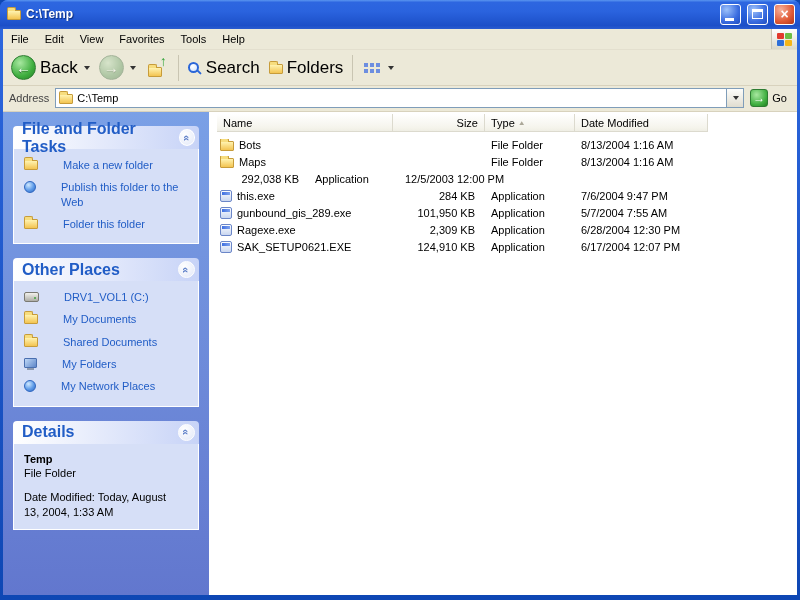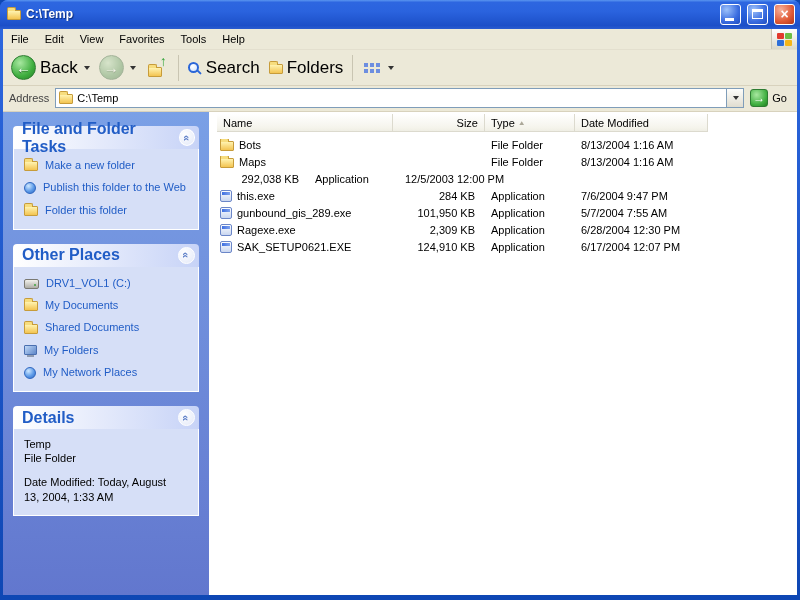--- a/index.html
+++ b/index.html
@@ -67,24 +67,24 @@
   .content{flex:1;display:flex;min-height:0;background:#fff}
   .sidebar{width:206px;flex:none;background:linear-gradient(180deg,#7AA0E6 0%,#6277CE 100%);padding:14px 10px;overflow:hidden}
   .panel{margin-bottom:14px}
   .panel-h{height:23px;display:flex;align-items:center;justify-content:space-between;padding:0 4px 0 9px;
     background:linear-gradient(90deg,#FFFFFF,#C7D3F7);border-radius:4px 4px 0 0;cursor:pointer}
   .panel-title{font-weight:bold;color:#215DC6;font-size:16px}
   .chev{width:17px;height:17px;border-radius:50%;background:radial-gradient(circle at 35% 30%,#fff,#E2E8F8);
     border:1px solid #fff;display:flex;align-items:center;justify-content:center;cursor:pointer}
   .chev span{display:inline-block;transform:rotate(90deg);font-weight:bold;color:#5D7FC8;font-size:11px}
   .panel-b{background:#D6DFF7;border:1px solid #FFFFFF;border-top:none;padding:9px 6px 10px 10px}
-  .sb-item{display:flex;align-items:center;gap:7px;margin-bottom:8px;color:#215DC6;cursor:pointer}
+  .sb-item{display:flex;align-items:flex-start;gap:25px;margin-bottom:8px;color:#215DC6;cursor:pointer}
   .sb-item:last-child{margin-bottom:2px}
   .sb-item .lbl{line-height:1.3}
-  .d-name{font-weight:normal}
+  .d-name{font-weight:bold}
   .d-type{margin-top:2px}
   .d-mod{margin-top:11px;line-height:1.35;width:160px}
 
   
   .file-area{flex:1;background:#fff;padding:2px 0 0 8px;overflow:hidden}
   .cols{display:flex;height:18px}
   .hcell{display:flex;align-items:center;padding:0 6px;font-size:11px;cursor:pointer;
     background:linear-gradient(180deg,#FFFFFF,#F5F4EC 80%,#EFEEE4);
     border-right:1px solid #DCDACE;border-bottom:1px solid #DCDACE}
   .h-name{width:176px}

